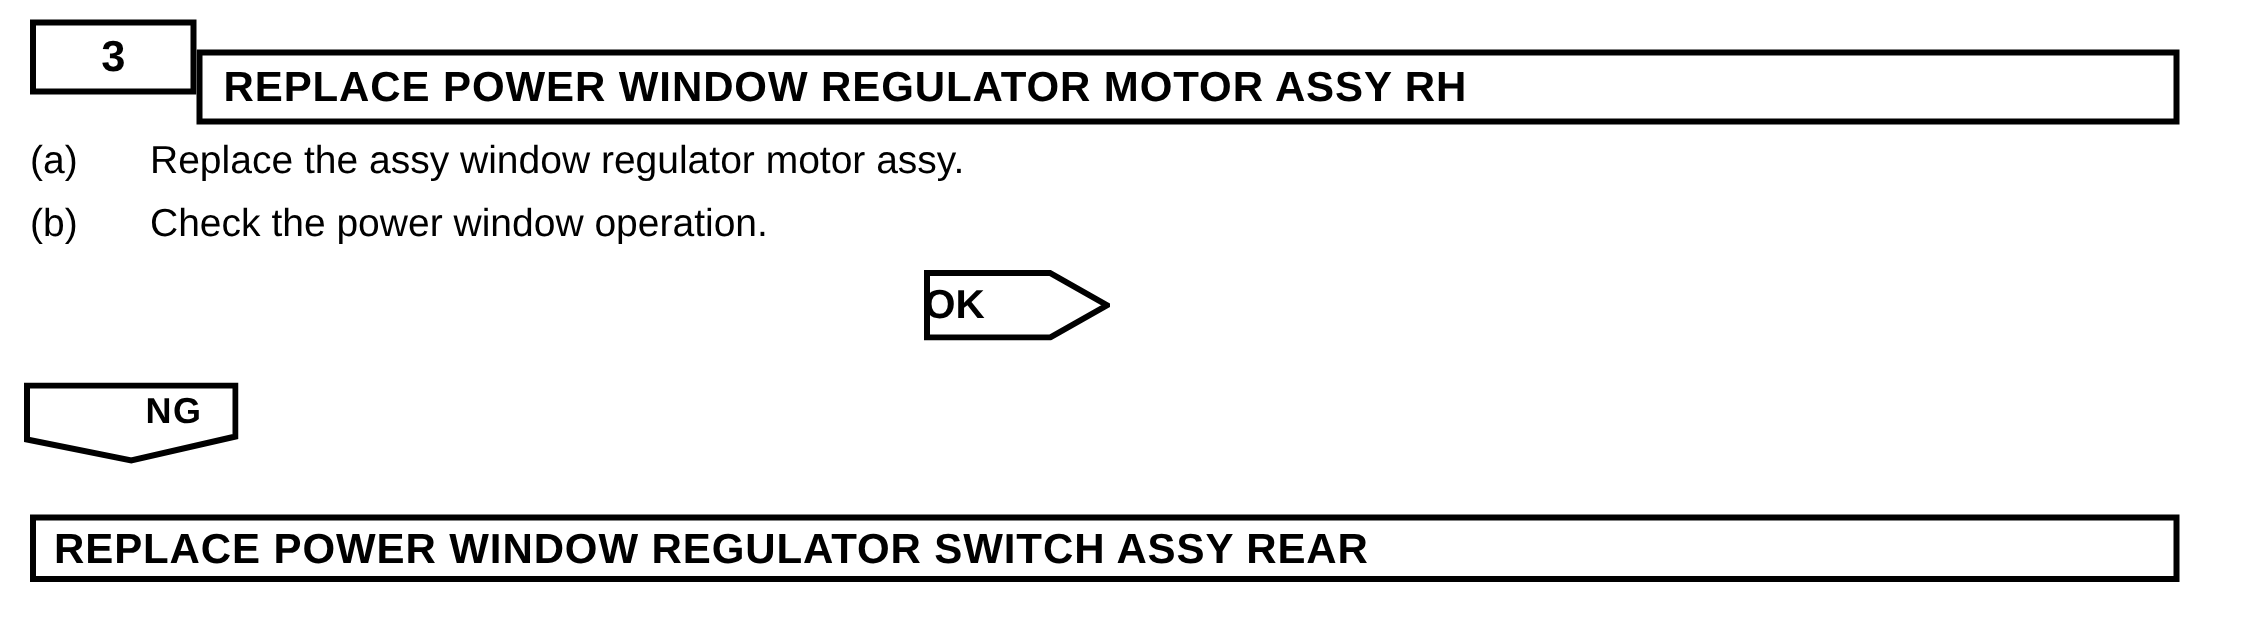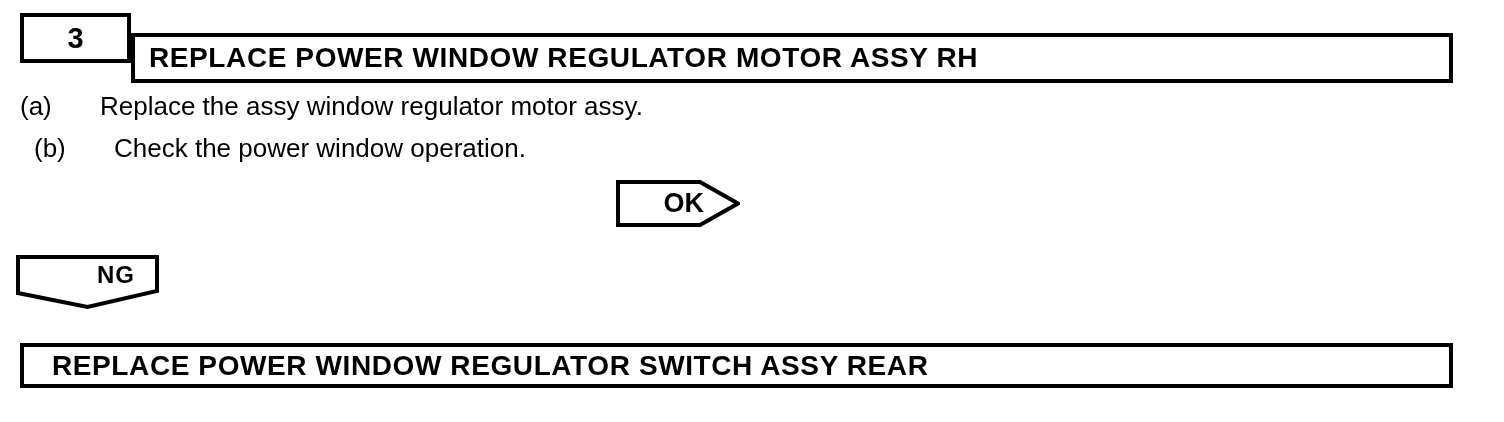--- a/index.html
+++ b/index.html
@@ -47,21 +47,21 @@
   }
   .instruction-item {
     position: absolute;
     left: 20px;
     width: 1400px;
     font-size: 26px;
     line-height: 30px;
     white-space: nowrap;
   }
   .instruction-item.first  { top: 91px; }
-  .instruction-item.second { top: 133px; margin-left: 14px; }
+  .instruction-item.second { top: 133px; }
   .instruction-label {
     display: inline-block;
     width: 80px;
   }
   .connector {
     position: absolute;
   }
   .connector svg {
     position: absolute;
     left: 0;
@@ -73,21 +73,21 @@
     top: 180px;
     width: 124px;
     height: 47px;
   }
   .ok-connector .connector-label {
     position: absolute;
     left: 0;
     top: 0;
     width: 88px;
     height: 47px;
-    text-align: right;
+    text-align: left;
     line-height: 47px;
     font-weight: 700;
     font-size: 27px;
   }
   .end-box {
     left: 747px;
     top: 180px;
     width: 708px;
     height: 47px;
     padding-left: 13px;
@@ -111,21 +111,21 @@
     line-height: 38px;
     font-weight: 700;
     font-size: 24px;
     letter-spacing: 1px;
   }
   .next-action-box {
     left: 20px;
     top: 343px;
     width: 1433px;
     height: 45px;
-    padding-left: 28px;
+    padding-left: 12px;
     font-weight: 700;
     font-size: 28px;
     letter-spacing: 0.6px;
     white-space: nowrap;
   }
 </style>
 </head>
 <body>
 
 <div class="page">

